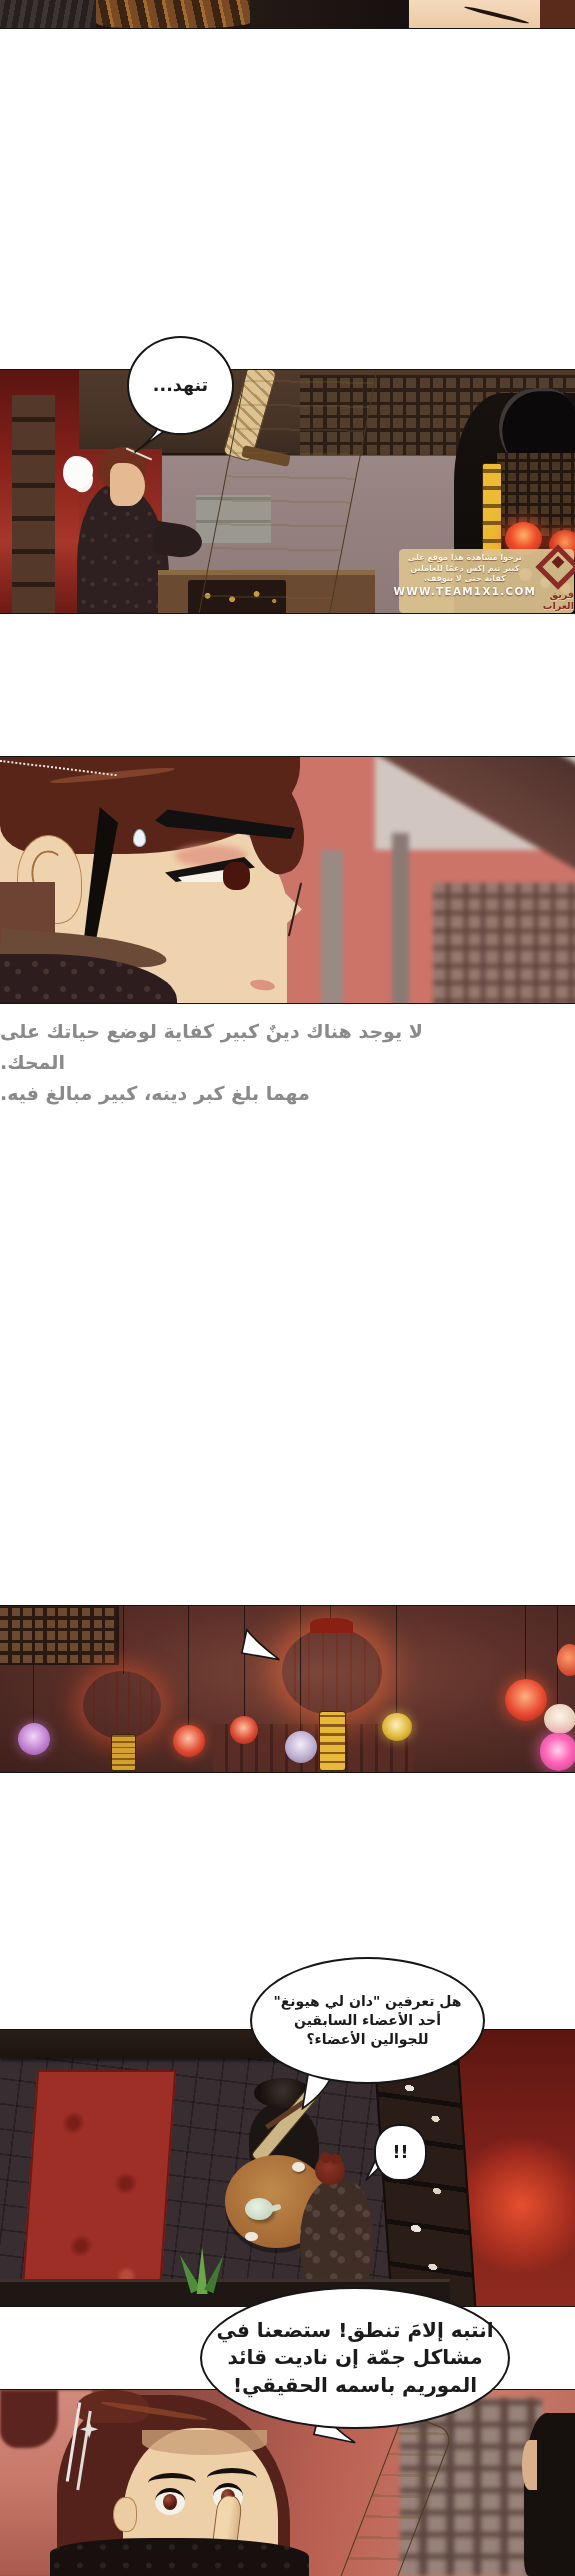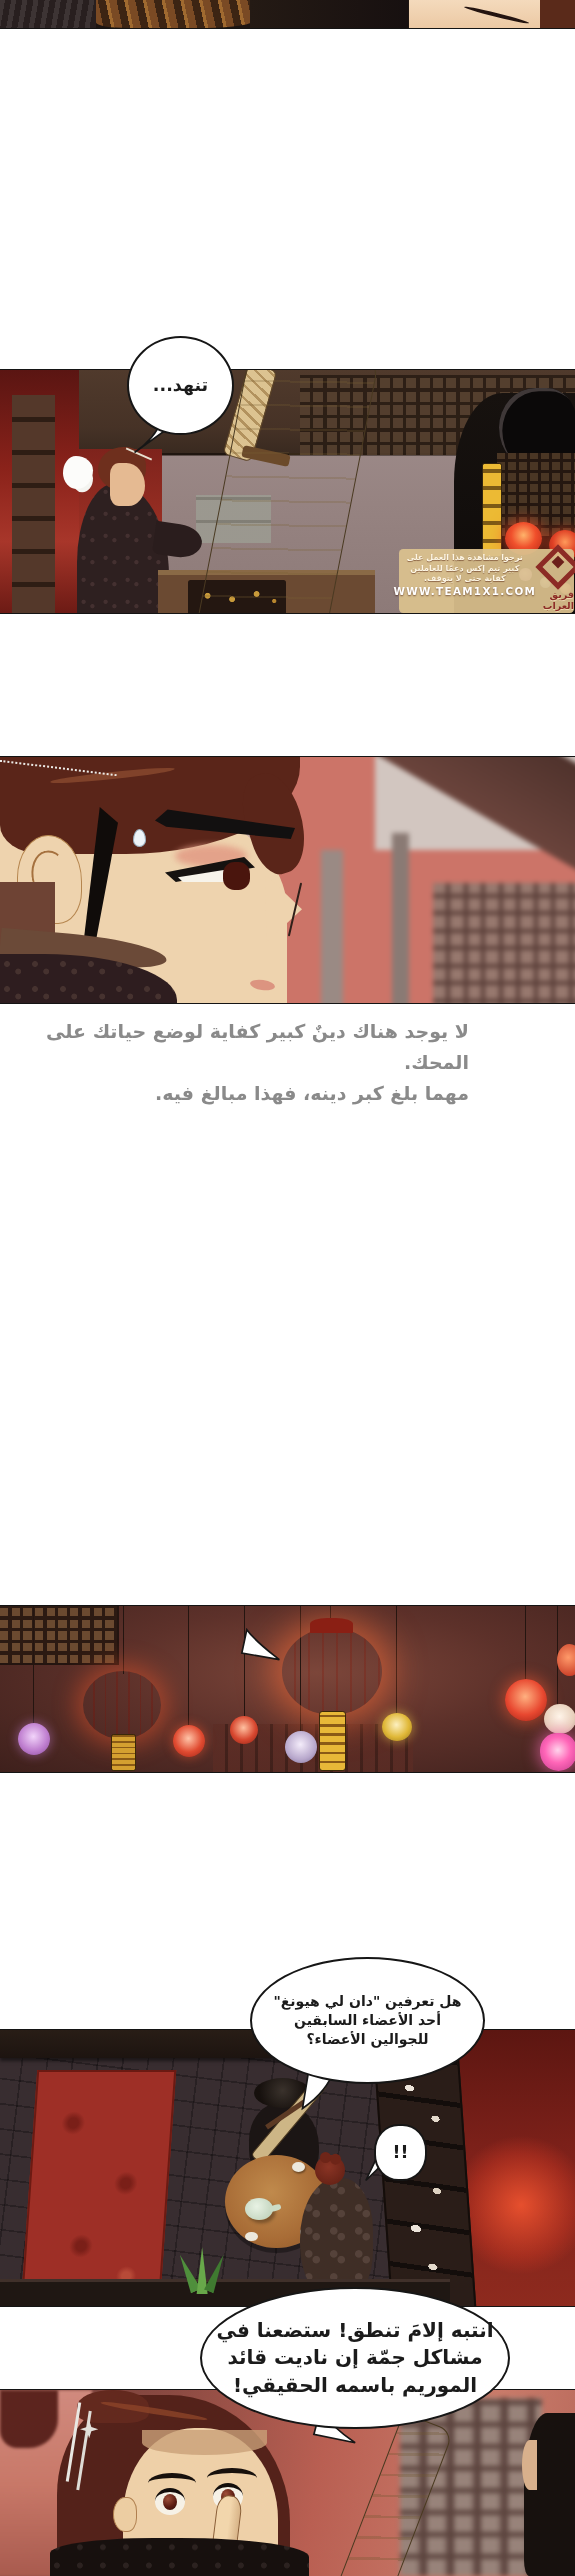--- a/index.html
+++ b/index.html
@@ -5,21 +5,21 @@
   html,body{margin:0;padding:0;background:#fff;}
   .page{position:relative;width:575px;height:2576px;background:#ffffff;overflow:hidden;
         font-family:"DejaVu Sans",sans-serif;}
   .abs{position:absolute;}
   .panel{position:absolute;left:0;width:575px;overflow:hidden;background:#777;
          border-top:1.7px solid #141414;border-bottom:1.7px solid #141414;box-sizing:border-box;}
   .bubble{position:absolute;background:#ffffff;border:2.1px solid #161616;border-radius:50%;
           display:flex;flex-direction:column;align-items:center;justify-content:center;
           text-align:center;z-index:10;color:#1b1b1b;font-weight:bold;direction:rtl;line-height:1.38;}
   .tail{position:absolute;z-index:9;}
-  .narration{position:absolute;width:469px;text-align:right;color:#8a8a8a;font-weight:bold;
+  .narration{position:absolute;width:469px;text-align:left;color:#8a8a8a;font-weight:bold;
              direction:rtl;font-size:19px;line-height:1.62;}
   
   .p0{top:0;height:29px;background:#1d1512;border-top:none;}
   
   .p1{top:369px;height:245px;background:linear-gradient(180deg,#a29090 0%,#968381 55%,#8d7a78 100%);}
   .wm{position:absolute;left:399px;top:179px;width:175px;height:64px;background:rgba(219,194,142,.93);
       border-radius:4.2px;display:flex;z-index:5;direction:rtl;}
   .wm-right{flex:1;padding:4.2px 5.8px 2.5px 1.7px;text-align:center;}
   .wm-line{font-size:8px;font-weight:bold;color:#fdf6e4;text-shadow:0 0.8px 0.8px rgba(90,40,20,.55);line-height:1.3;}
   .wm-url{font-size:10.4px;font-weight:bold;color:#ffffff;letter-spacing:1.3px;direction:ltr;
@@ -96,21 +96,21 @@
     <div class="abs lantern" style="left:519px;top:198px;width:12.5px;height:12.5px;background:radial-gradient(circle at 45% 40%,#e8c8f0,#9a5aaa);"></div>
     <div class="abs lantern" style="left:540px;top:207px;width:11px;height:11px;background:radial-gradient(circle at 45% 40%,#cfe0f2,#5a7aa8);"></div>
     <div class="abs lantern" style="left:560px;top:213px;width:11px;height:11px;background:radial-gradient(circle at 45% 40%,#f8c0b0,#b03828);"></div>
 
     <div class="wm">
       <div class="wm-left">
         <div class="wm-diamond"></div>
         <div class="wm-team">فريق العراب</div>
       </div>
       <div class="wm-right">
-        <div class="wm-line">نرجوا مشاهدة هذا العمل على</div>
+        <div class="wm-line">نرجوا مشاهدة هذا موقع على</div>
         <div class="wm-line">كبير تيم إكس دعمًا للعاملين</div>
         <div class="wm-line">كفاية حتى لا يتوقف.</div>
         <div class="wm-url">WWW.TEAM1X1.COM</div>
       </div>
     </div>
   </div>
 
   <div class="panel p2">
     <div class="abs blur3" style="left:275px;top:-6.7px;width:309px;height:263px;background:#cc7468;">
       <div class="abs" style="left:100px;top:0;width:208px;height:100px;background:#d2c6c0;"></div>
@@ -136,21 +136,21 @@
     <div class="abs" style="left:133px;top:72px;width:11px;height:16px;background:#eef4f8;border:1.3px solid #9ab0c0;border-radius:50% 50% 50% 50%/62% 62% 38% 38%;"></div>
     <div class="abs" style="left:16.7px;top:78px;width:63px;height:87px;background:#eed3ae;border:1.7px solid #b5854e;border-radius:55% 60% 42% 50%;"></div>
     <div class="abs" style="left:32px;top:93px;width:35px;height:52px;border:2.5px solid transparent;border-left:2.5px solid #a5713f;border-top:2.5px solid #a5713f;border-radius:50%;transform:rotate(-14deg);"></div>
     <div class="abs" style="left:0;top:125px;width:55px;height:123px;background:#6e4334;"></div>
     <div class="abs" style="left:0;top:178px;width:167px;height:30px;background:#6b4a38;border-radius:0 60% 40% 0;transform:rotate(5deg);"></div>
     <div class="abs" style="left:0;top:197px;width:177px;height:51px;background:#2e1d1f;border-top-right-radius:75% 90%;background-image:radial-gradient(circle at 25% 40%,#46322f 2.5px,transparent 3.3px),radial-gradient(circle at 65% 70%,#46322f 2.5px,transparent 3.3px);background-size:28px 25px;"></div>
   </div>
 
   <div class="narration" style="top:1016px;">
     <div>لا يوجد هناك دينٌ كبير كفاية لوضع حياتك على المحك.</div>
-    <div>مهما بلغ كبر دينه، فهذا مبالغ فيه.</div>
+    <div>مهما بلغ كبر دينه، كبير مبالغ فيه.</div>
   </div>
 
   <svg class="tail" style="left:240px;top:1628px;" width="42" height="35" viewBox="0 0 50 42">
       <path d="M8,2 C18,16 32,26 47,38 L2,30 Z" fill="#ffffff" stroke="#161616" stroke-width="2"></path>
     </svg>
 
   <div class="panel p3">
     <div class="abs" style="left:0;top:0;width:117px;height:57px;background:repeating-linear-gradient(0deg,transparent 0 8.3px,#2c1a12 8.3px 11.7px),repeating-linear-gradient(90deg,transparent 0 8.3px,#2c1a12 8.3px 11.7px);background-color:#6b4a30;border-bottom:2.5px solid #241510;border-right:2.5px solid #241510;"></div>
     <div class="abs" style="left:213px;top:118px;width:200px;height:49px;background:repeating-linear-gradient(90deg,#5c2c24 0 11.7px,#3a1c16 11.7px 15px);opacity:.7;"></div>
     <div class="lstring" style="left:123px;height:68px;"></div>

